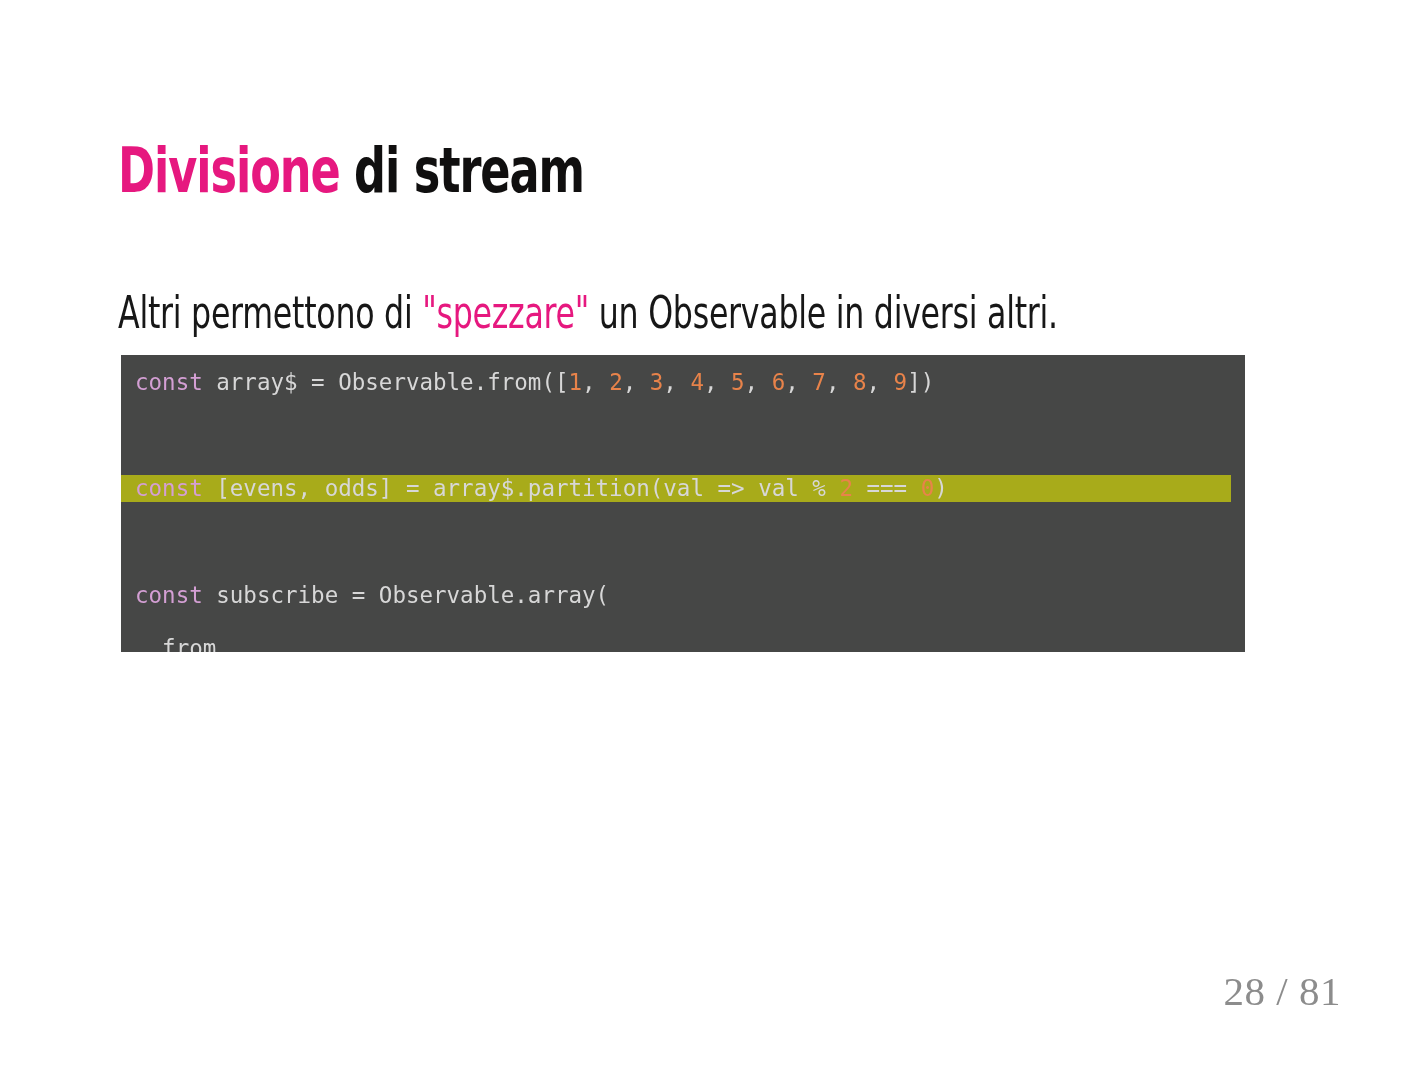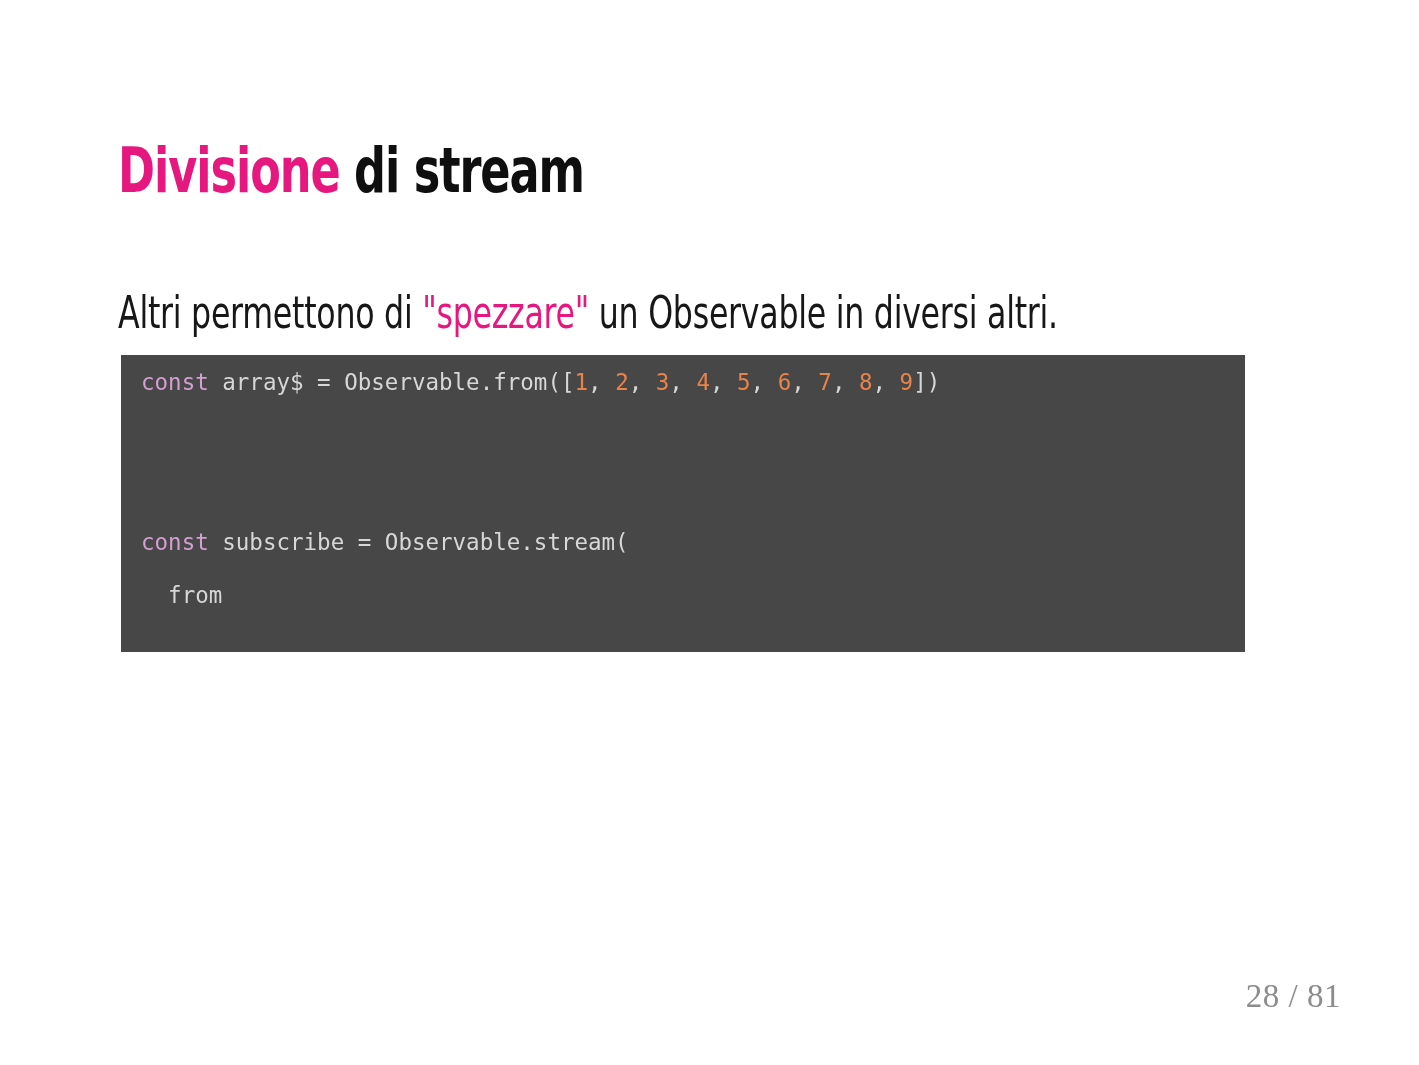--- a/index.html
+++ b/index.html
@@ -71,42 +71,42 @@
     margin: 0;
     font-family: "DejaVu Sans Mono", monospace;
     font-size: 22.5px;
     line-height: 26.6px;
     color: #d7d7d7;
     white-space: pre;
     letter-spacing: 0px;
   }
   .code-line {
     display: block;
-    padding-left: 20px;
+    padding-left: 14px;
     min-height: 26.6px;
   }
   .code-line.blank { color: transparent; }
   .code-line.highlight {
     background: #a8ab1a;
     padding-left: 14px;
     margin-right: 14px;
   }
 
   
   .tok-keyword  { color: #d49fd4; }
   .tok-plain    { color: #d7d7d7; }
   .tok-number   { color: #e8834a; }
 
   
   .page-number {
     position: absolute;
     right: 78px;
     bottom: 50px;
     font-family: "Liberation Serif", serif;
-    font-size: 33px;
+    font-size: 41px;
     color: #8c8c8c;
     letter-spacing: 0.5px;
     white-space: nowrap;
   }
 </style>
 </head>
 <body>
 
 <div class="slide">
 
@@ -114,22 +114,23 @@
     <span class="title-accent">Divisione</span><span class="title-rest"> di stream</span>
   </h1>
 
   <p class="lead">
     <span>Altri permettono di </span><span class="lead-accent">"spezzare"</span><span> un Observable in diversi altri.</span>
   </p>
 
   <div class="code-block">
     <pre class="code-pre"><code id="code-root"><span class="code-line"><span class="tok-keyword">const</span><span class="tok-plain"> array$ = Observable.from([</span><span class="tok-number">1</span><span class="tok-plain">, </span><span class="tok-number">2</span><span class="tok-plain">, </span><span class="tok-number">3</span><span class="tok-plain">, </span><span class="tok-number">4</span><span class="tok-plain">, </span><span class="tok-number">5</span><span class="tok-plain">, </span><span class="tok-number">6</span><span class="tok-plain">, </span><span class="tok-number">7</span><span class="tok-plain">, </span><span class="tok-number">8</span><span class="tok-plain">, </span><span class="tok-number">9</span><span class="tok-plain">])</span></span>
 <span class="code-line blank">&nbsp;</span>
+<span class="code-line highlight"><span class="tok-keyword">const</span><span class="tok-plain"> [evens, odds] = array$.partition(val =&gt; val % </span><span class="tok-number">2</span><span class="tok-plain"> === </span><span class="tok-number">0</span><span class="tok-plain">)</span></span>
 <span class="code-line blank">&nbsp;</span>
-<span class="code-line"><span class="tok-keyword">const</span><span class="tok-plain"> subscribe = Observable.stream(</span></span>
+<span class="code-line"><span class="tok-keyword">const</span><span class="tok-plain"> subscribe = Observable.array(</span></span>
 <span class="code-line"><span class="tok-plain">  from</span></span>
 
 
 
 
 </code></pre>
   </div>
 
   <div class="page-number">28 / 81</div>
 

